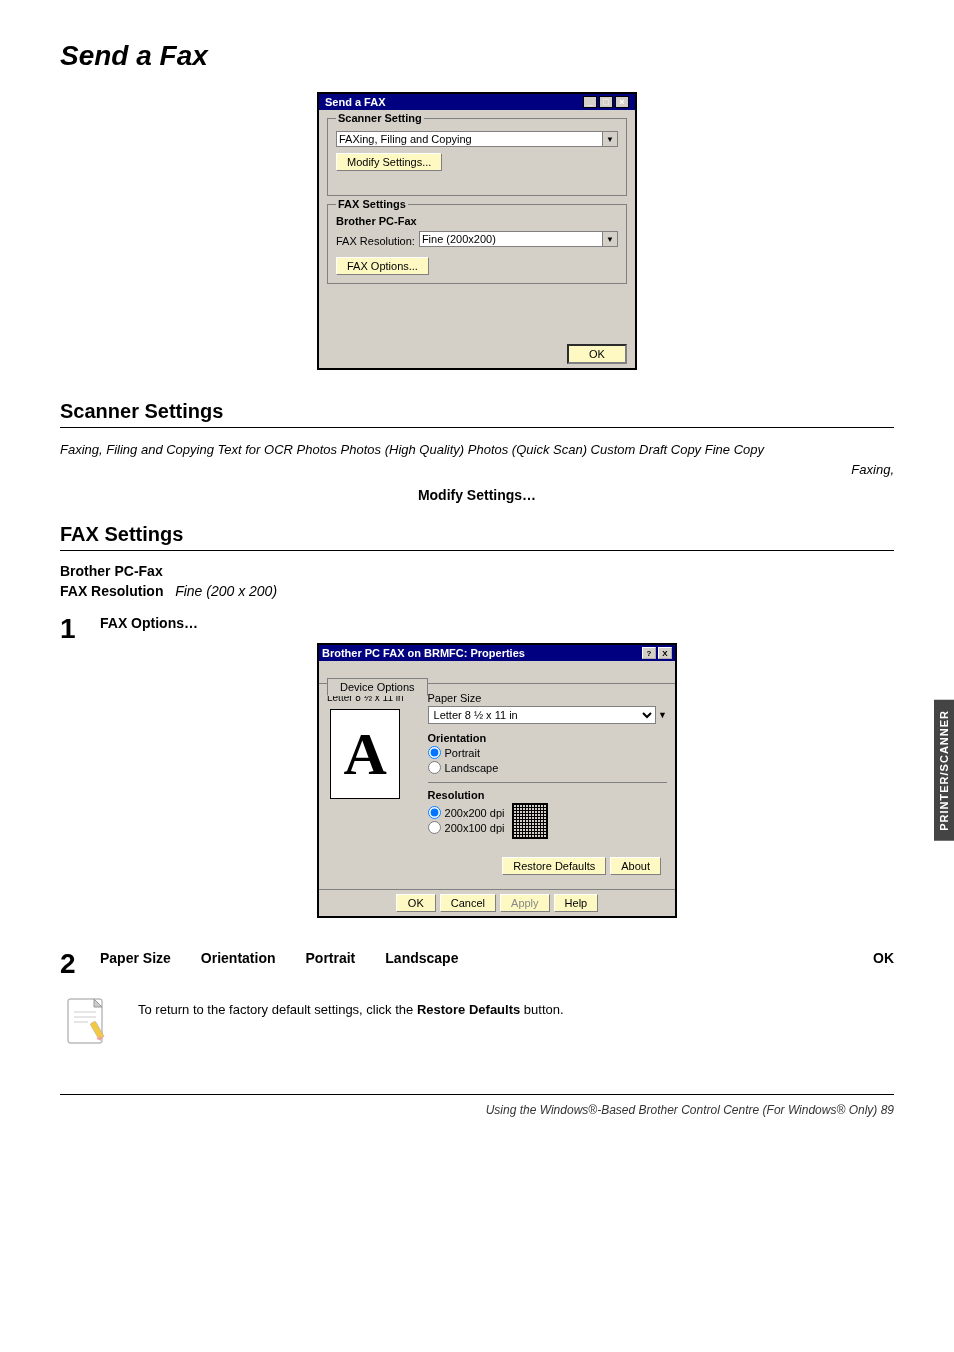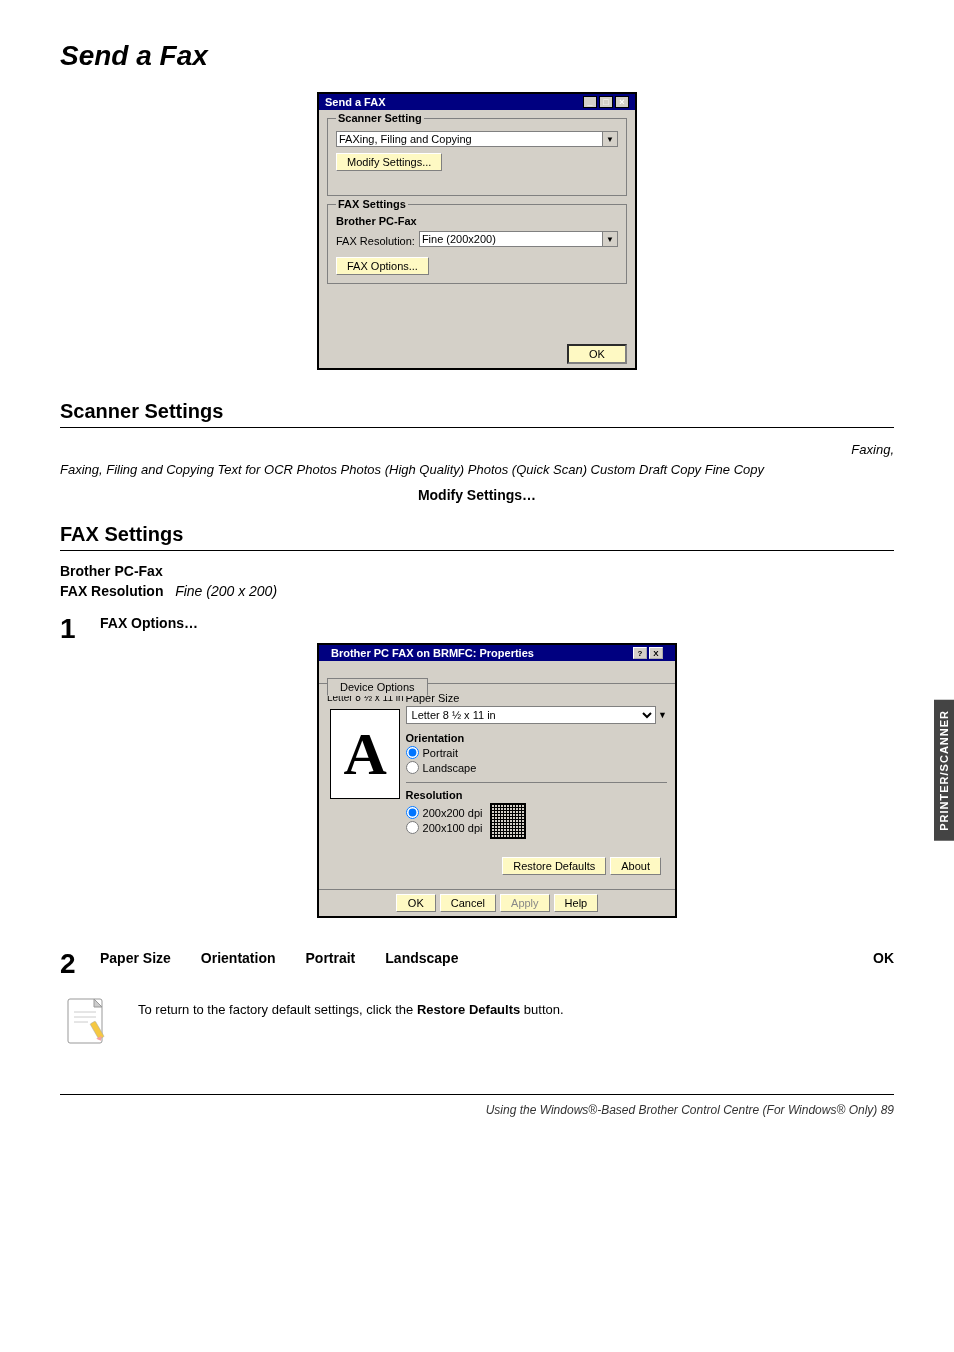--- a/index.html
+++ b/index.html
@@ -219,21 +219,21 @@
       border: 2px solid #000;
       background: #d4d0c8;
       width: 360px;
       font-size: 11px;
       position: relative;
     }
 
     .props-titlebar {
       background: #000080;
       color: #fff;
-      padding: 2px 12px;
+      padding: 2px 3px;
       font-size: 11px;
       font-weight: bold;
       display: flex;
       justify-content: space-between;
       align-items: center;
     }
 
     .props-titlebar-right {
       display: flex;
       gap: 2px;
@@ -270,21 +270,21 @@
     .props-tab.active {
       background: #d4d0c8;
       border-bottom: 1px solid #d4d0c8;
       position: relative;
       top: 13px;
     }
 
     .props-body {
       padding: 8px;
       display: flex;
-      gap: 2px;
+      gap: 24px;
     }
 
     .props-left {
       display: flex;
       flex-direction: column;
       align-items: center;
       gap: 6px;
     }
 
     .paper-label-small {
@@ -491,22 +491,22 @@
         <div style="height:40px;"></div>
       </div>
       <div class="dialog-footer">
         <button class="win-button" style="min-width:60px; border:2px inset #808080;">OK</button>
       </div>
     </div>
   </div>
 
   <div class="section-header">Scanner Settings</div>
   <div class="italic-text">
+    <span style="display:block; font-style:italic; font-size:13px; line-height:1.5;">Faxing, Filing and Copying  Text for OCR  Photos  Photos (High Quality)  Photos (Quick Scan)  Custom Draft Copy      Fine Copy</span>
     <span style="text-align:right; display:block; font-style:italic; font-size:13px;">Faxing,</span>
-    <span style="display:block; font-style:italic; font-size:13px; line-height:1.5;">Faxing, Filing and Copying  Text for OCR  Photos  Photos (High Quality)  Photos (Quick Scan)  Custom Draft Copy      Fine Copy</span>
   </div>
   <div class="bold-center">Modify Settings…</div>
 
   <div class="sub-section-header">FAX Settings</div>
 
   <p style="font-weight:bold; margin-bottom:4px;">Brother PC-Fax</p>
   <p style="font-weight:bold; margin-bottom:16px;">
     <span>FAX Resolution</span>&nbsp;&nbsp;&nbsp;<span style="font-style:italic; font-weight:normal;">Fine (200 x 200)</span>
   </p>
 

